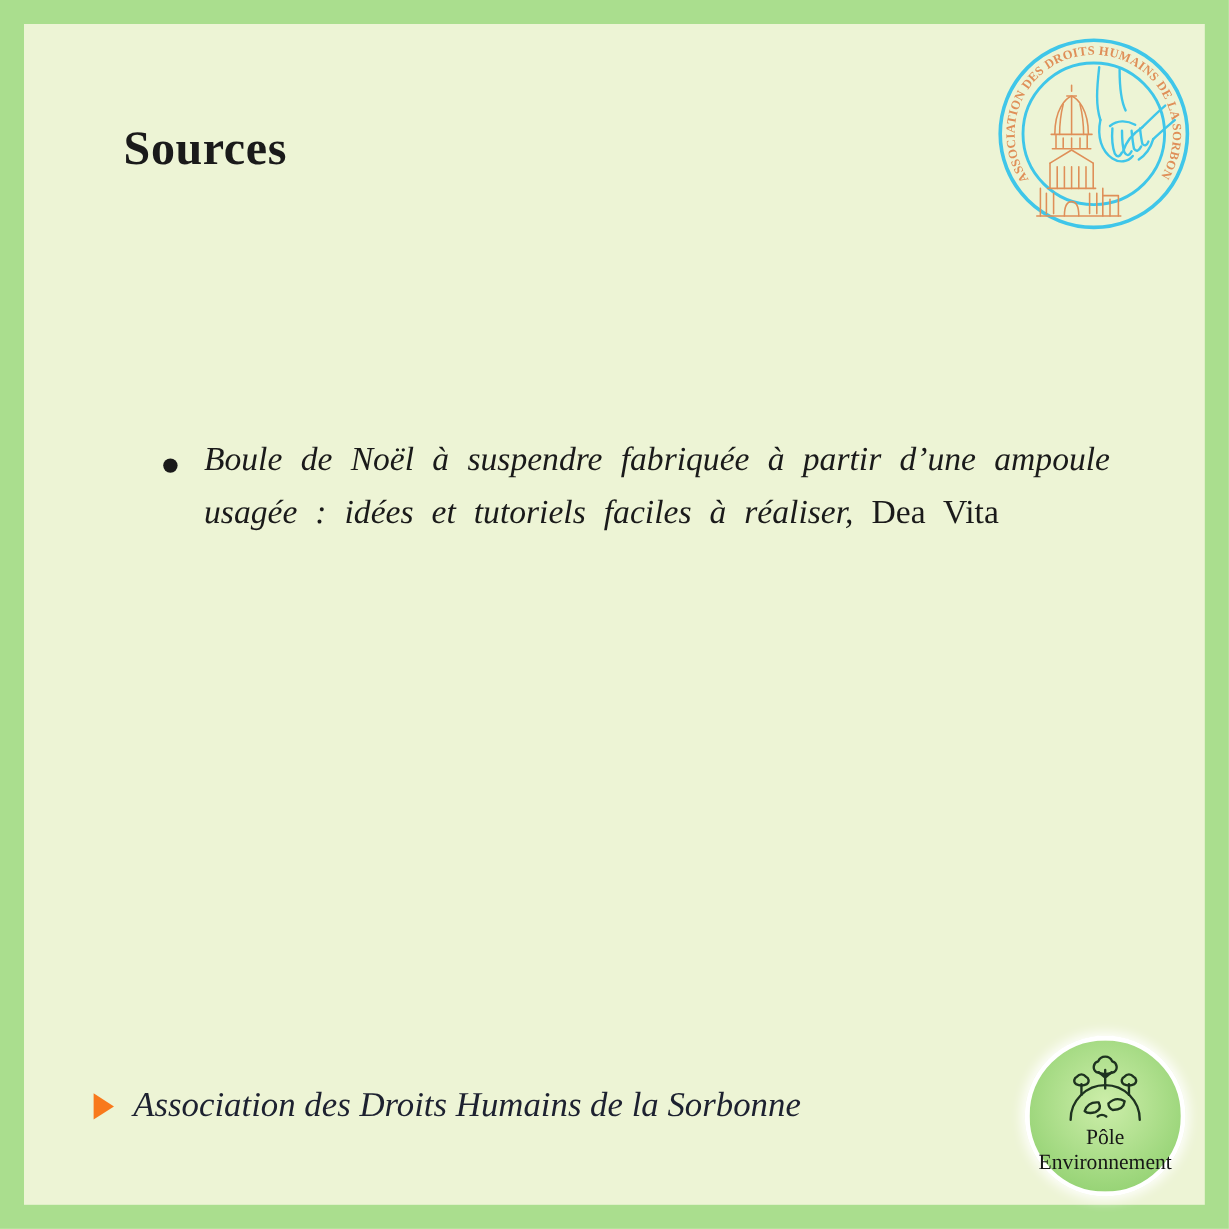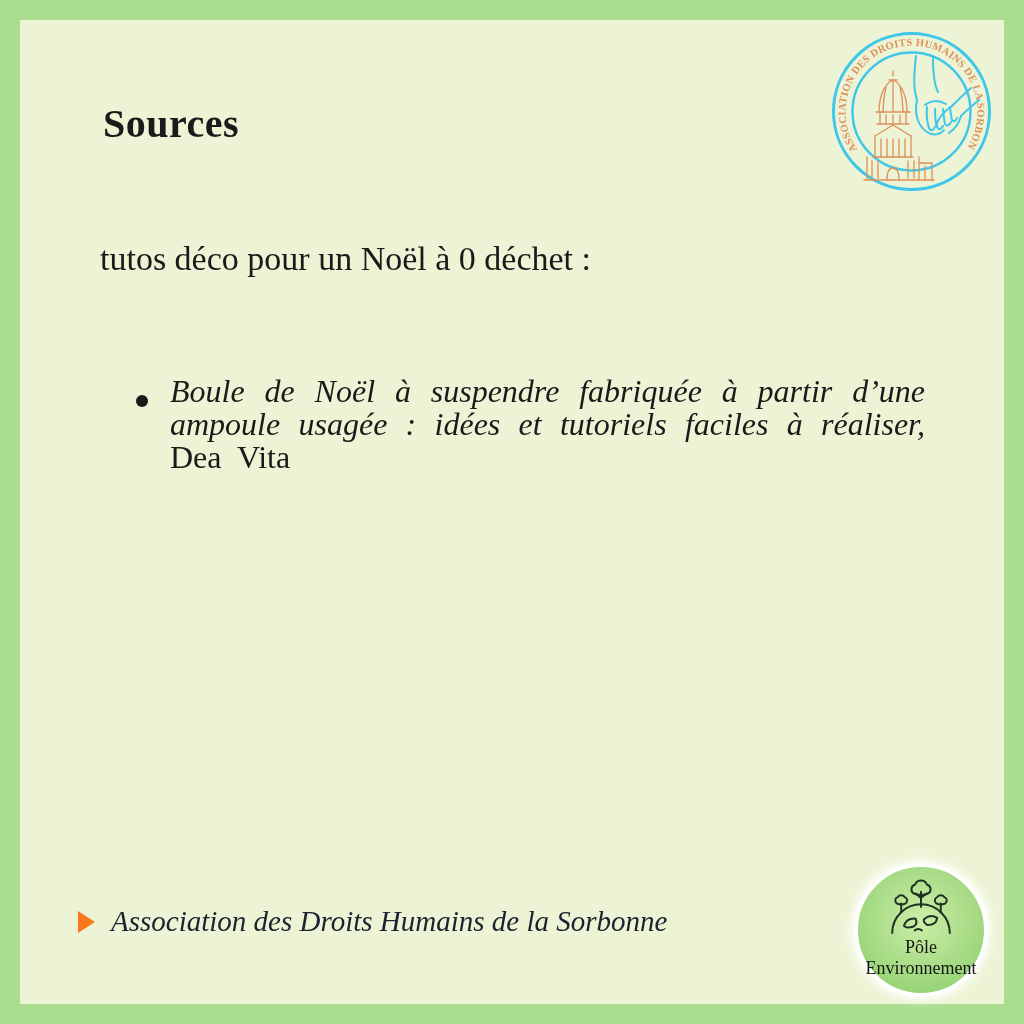--- a/index.html
+++ b/index.html
@@ -28,22 +28,22 @@
     position:absolute;left:80px;top:178px;width:825px;
     font-size:34px;line-height:54px;
   }
   .intro .line1{display:block;text-align:justify;text-align-last:justify;}
   .intro .line2{display:block;}
   .bullets{
     position:absolute;left:150px;top:338px;width:755px;
     margin:0;padding:0;list-style:none;
   }
   .bullets li{
-    position:relative;font-style:italic;font-size:32px;line-height:33px;
-    text-align:justify;word-spacing:8px;margin:17px 0 59px 0;
+    position:relative;font-style:italic;font-size:28px;line-height:44px;
+    text-align:justify;word-spacing:8px;margin:4px 0 59px 0;
   }
   .bullets li:last-child{margin-bottom:0;}
   .bullets li::before{
     content:"";position:absolute;left:-34px;top:20px;width:12px;height:12px;
     border-radius:50%;background:var(--text-dark);
   }
   .bullets .source{font-style:normal;}
   .footer{position:absolute;left:58px;top:885px;display:flex;align-items:center;}
   .footer .arrow{
     width:0;height:0;flex:0 0 auto;
@@ -70,21 +70,20 @@
   .pole svg{display:block;margin-bottom:2px;}
 </style>
 </head>
 <body>
 
 <div class="canvas">
 
   <div class="heading">Sources</div>
 
   <p class="intro">
-    <span class="line2">tutos déco pour un Noël à 0 déchet :</span>
   </p>
 
   <ul class="bullets">
     <li><span>Boule de Noël à suspendre fabriquée à partir d’une ampoule usagée : idées et tutoriels faciles à réaliser,</span> <span class="source">Dea Vita</span></li>
   </ul>
 
   <div class="footer">
     <span class="arrow"></span>
     <span class="label">Association des Droits Humains de la Sorbonne</span>
   </div>

